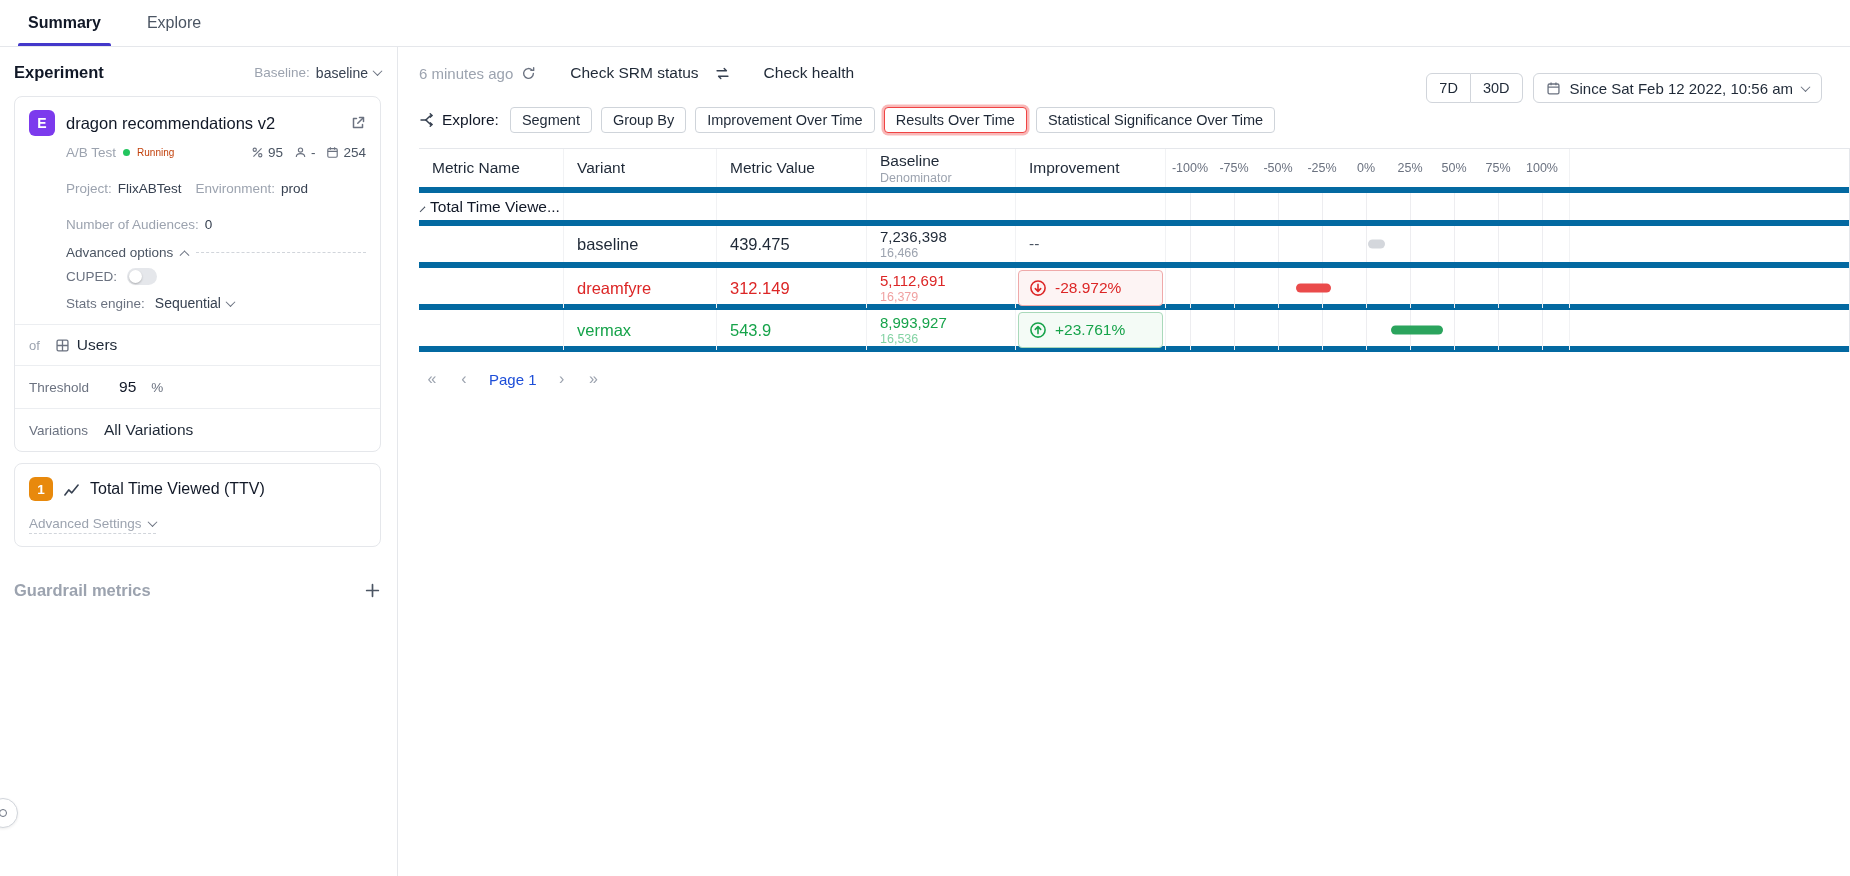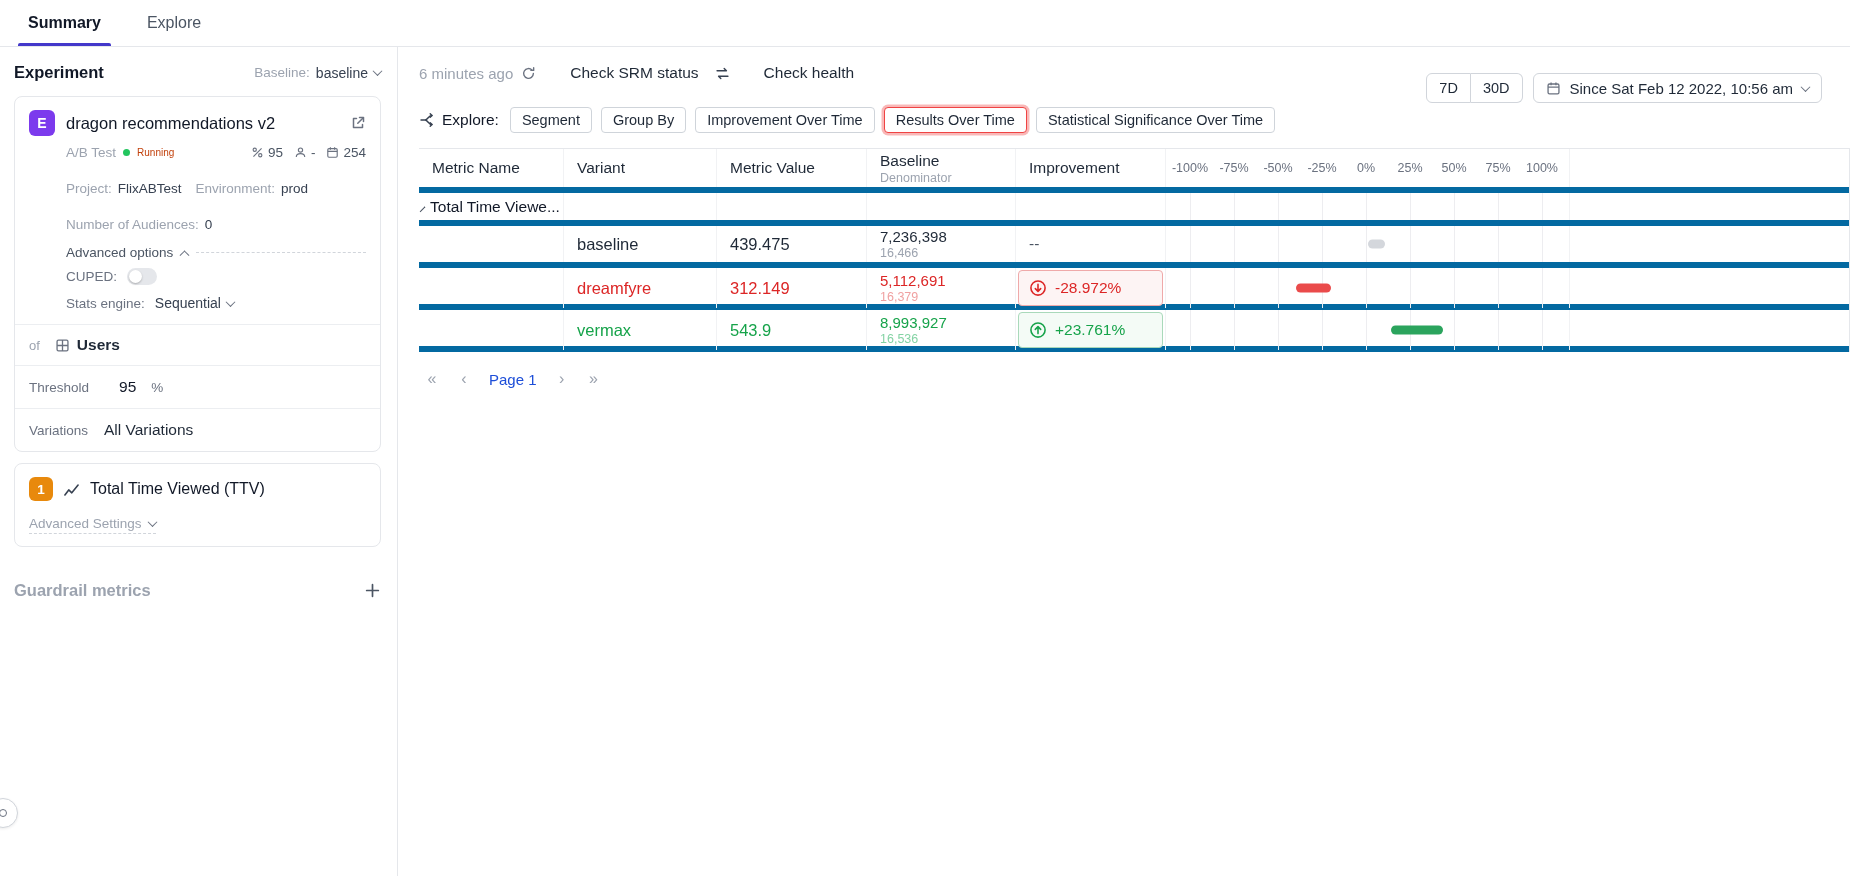--- a/index.html
+++ b/index.html
@@ -50,21 +50,21 @@
 
   .adv-row { margin-top: 13px; padding-left: 37px; display: flex; align-items: center; gap: 8px; font-size: 13.5px; color: #4b5563; cursor: pointer; }
   .dashed-fill { flex: 1; border-top: 1px dashed #d1d5db; }
   .cuped-row { margin-top: 8px; padding-left: 37px; display: flex; align-items: center; gap: 10px; font-size: 13.5px; color: #6b7280; }
   .toggle { width: 30px; height: 17px; border-radius: 9px; background: #e5e7eb; position: relative; cursor: pointer; }
   .toggle::after { content: ""; position: absolute; top: 2px; left: 2px; width: 13px; height: 13px; border-radius: 50%; background: #fff; box-shadow: 0 1px 2px rgba(0,0,0,.25); }
   .stats-engine-row { margin-top: 10px; padding-left: 37px; display: flex; align-items: center; gap: 10px; font-size: 13.5px; color: #6b7280; }
   .engine-val { display: flex; align-items: center; gap: 6px; color: #374151; font-size: 14px; cursor: pointer; }
 
   .of-row { display: flex; align-items: center; padding: 11px 14px; font-size: 13px; color: #9ca3af; }
-  .of-row .unit { display: flex; align-items: center; gap: 7px; margin-left: 15px; color: #1f2937; font-size: 15.5px; font-weight: 700; }
+  .of-row .unit { display: flex; align-items: center; gap: 7px; margin-left: 15px; color: #1f2937; font-size: 15.5px; font-weight: 400; }
   .thr-row { display: flex; align-items: center; padding: 12px 14px; font-size: 13.5px; color: #6b7280; }
   .thr-val { color: #111827; font-size: 15.5px; margin-left: 30px; }
   .thr-unit { margin-left: 15px; }
   .var-row { display: flex; align-items: center; padding: 12px 14px; font-size: 13.5px; color: #6b7280; }
   .var-val { color: #1f2937; font-size: 15.5px; margin-left: 16px; }
 
   .sec-head { display: flex; align-items: center; justify-content: space-between; margin-top: 26px; }
   .plus-btn { cursor: pointer; color: #4b5563; }
 
   .metric-card { border: 1px solid #e5e7eb; border-radius: 8px; margin-top: 11px; padding: 13px 14px 12px; }

